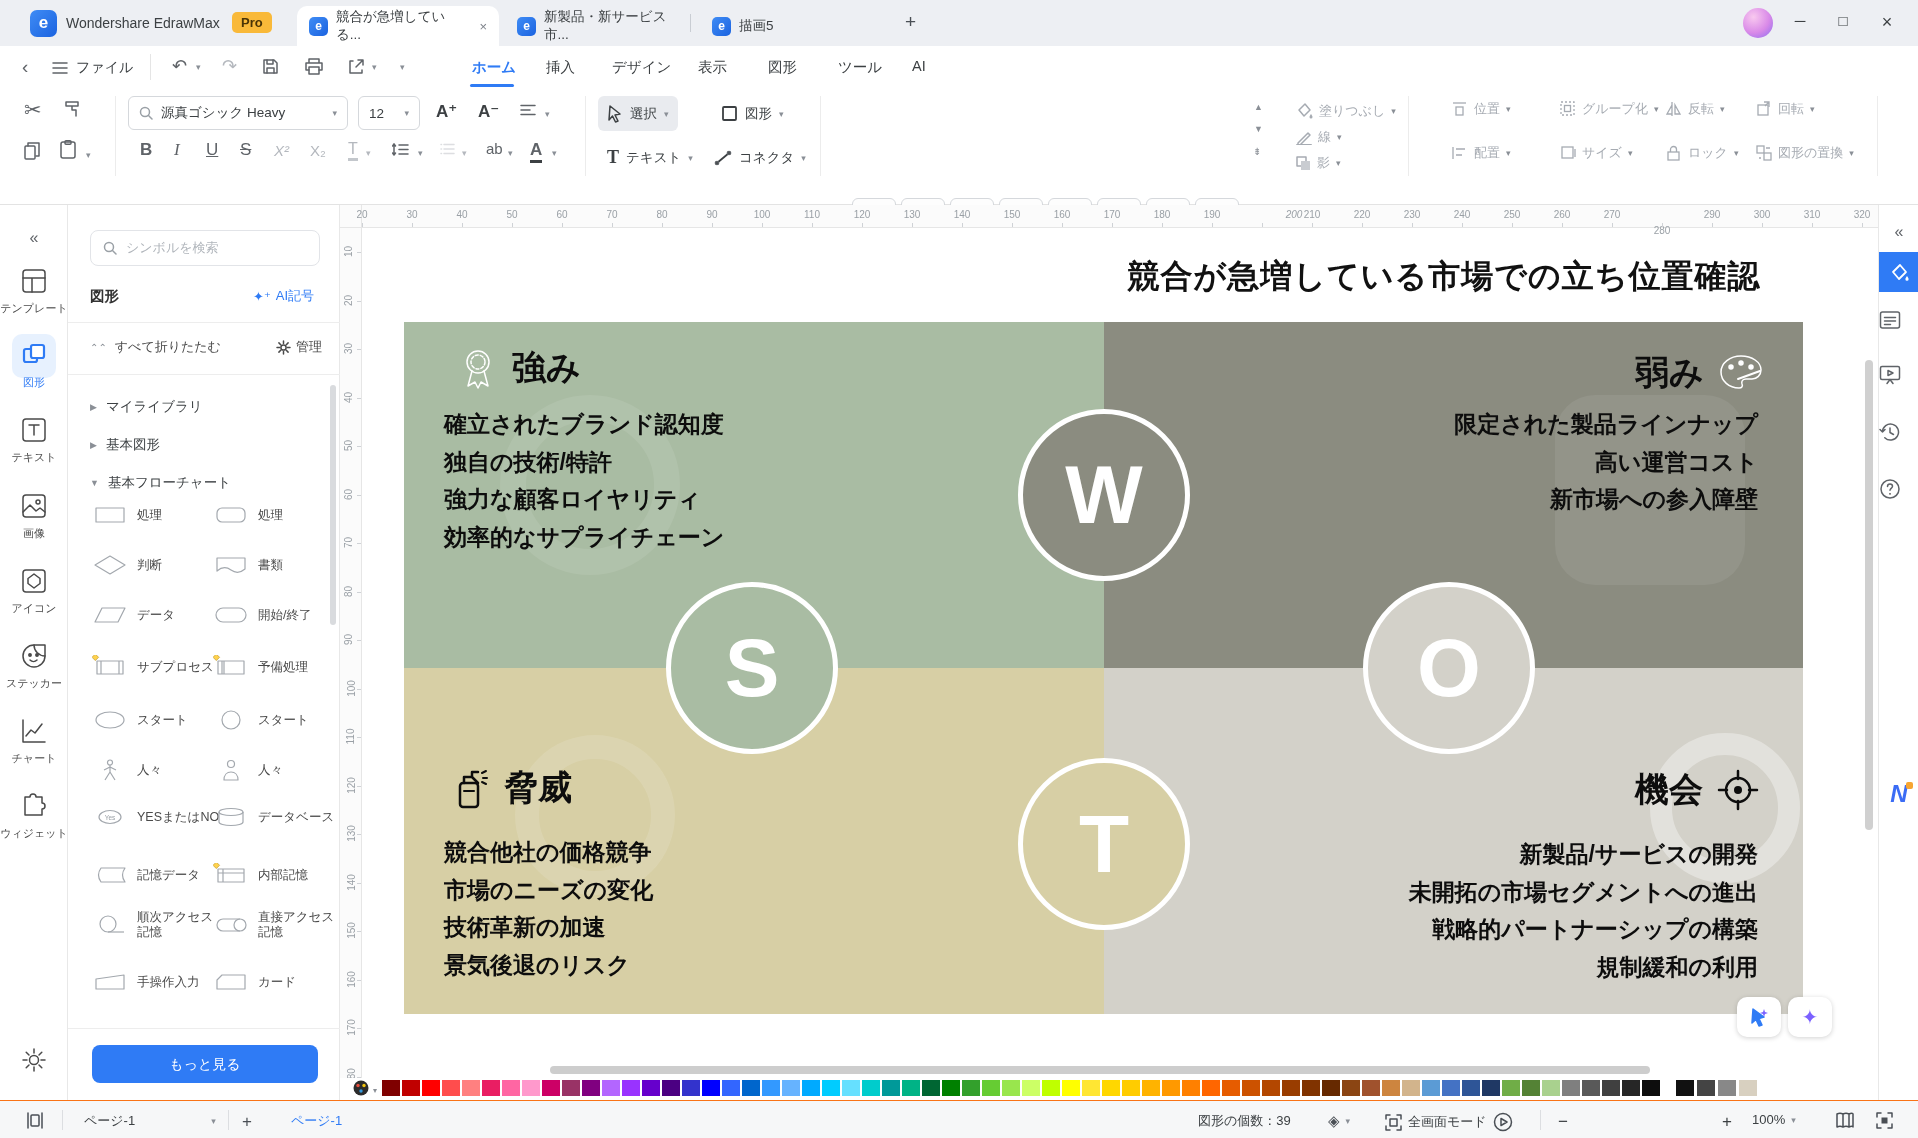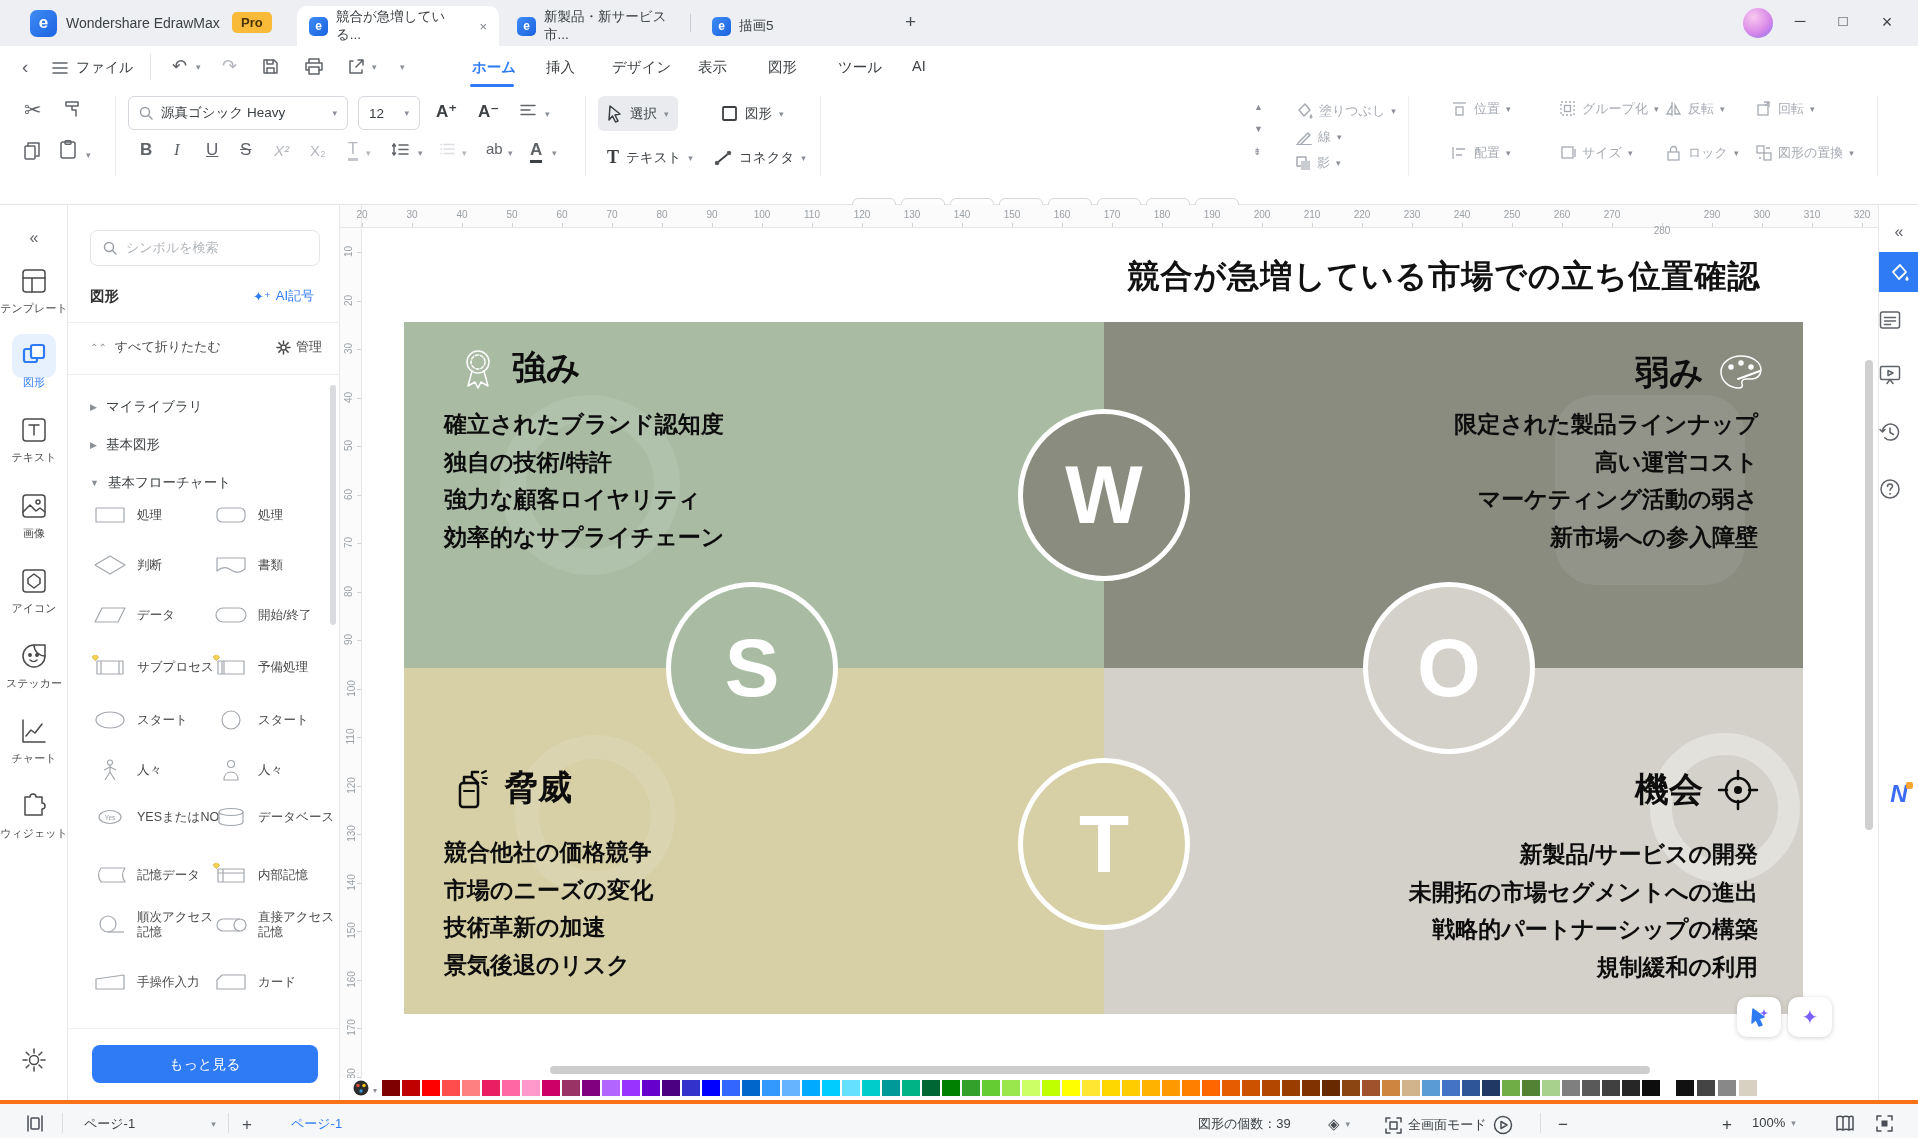--- a/index.html
+++ b/index.html
@@ -108,21 +108,21 @@
 
   
   #right-rail { position:absolute; left:1878px; top:205px; width:40px; height:895px; background:#fff; border-left:1px solid #e8e8e8; }
   .rr-item { position:absolute; left:0; width:40px; text-align:center; color:#4a4a4a; }
   .rr-active { position:absolute; left:0; width:40px; height:40px; background:#2f7bf5; display:flex; align-items:center; justify-content:center; }
   #n-logo { position:absolute; left:4px; top:575px; width:32px; text-align:center; font-size:24px; font-weight:900;
     font-style:italic; color:#3b6cf5; }
   #n-logo i { position:absolute; right:2px; top:2px; width:7px; height:7px; background:#f7a531; border-radius:2px; }
 
   
-  #statusbar { position:absolute; left:0; top:1100px; width:1918px; height:38px; background:#f6f7f8; border-top:4px solid #f97316; font-size:13px; color:#3c4043; }
+  #statusbar { position:absolute; left:0; top:1100px; width:1918px; height:38px; background:#f6f7f8; border-top:1px solid #f97316; font-size:13px; color:#3c4043; }
   .sb-item { position:absolute; top:11px; display:flex; align-items:center; gap:6px; }
   .sb-div { position:absolute; top:9px; width:1px; height:20px; background:#dcdee1; }
   svg { display:block; }
 </style>
 </head>
 <body>
 
 <div id="app">
 
   <div id="titlebar">
@@ -792,21 +792,21 @@
         <span class="tickh" style="left: 650px;">150</span>
         <span class="tickmark-h" style="left: 650px;"></span>
         <span class="tickh" style="left: 700px;">160</span>
         <span class="tickmark-h" style="left: 700px;"></span>
         <span class="tickh" style="left: 750px;">170</span>
         <span class="tickmark-h" style="left: 750px;"></span>
         <span class="tickh" style="left: 800px;">180</span>
         <span class="tickmark-h" style="left: 800px;"></span>
         <span class="tickh" style="left: 850px;">190</span>
         <span class="tickmark-h" style="left: 850px;"></span>
-        <span class="tickh" style="left: 900px;">200</span>
+        <span class="tickh" style="left: 932px; font-style: italic;">200</span>
         <span class="tickmark-h" style="left: 900px;"></span>
         <span class="tickh" style="left: 950px;">210</span>
         <span class="tickmark-h" style="left: 950px;"></span>
         <span class="tickh" style="left: 1000px;">220</span>
         <span class="tickmark-h" style="left: 1000px;"></span>
         <span class="tickh" style="left: 1050px;">230</span>
         <span class="tickmark-h" style="left: 1050px;"></span>
         <span class="tickh" style="left: 1100px;">240</span>
         <span class="tickmark-h" style="left: 1100px;"></span>
         <span class="tickh" style="left: 1150px;">250</span>
@@ -928,21 +928,20 @@
 
     <div class="swot-list" id="list-0" style="left:104px;top:201px;">
         <div>確立されたブランド認知度</div>
         <div>独自の技術/特許</div>
         <div>強力な顧客ロイヤリティ</div>
         <div>効率的なサプライチェーン</div>
       </div>
     <div class="swot-list right" id="list-1" style="left:818px;top:201px;">
         <div>限定された製品ラインナップ</div>
         <div>高い運営コスト</div>
-        <div>マーケティング活動の弱さ</div>
         <div>新市場への参入障壁</div>
       </div>
     <div class="swot-list" id="list-2" style="left:104px;top:629px;">
         <div>競合他社の価格競争</div>
         <div>市場のニーズの変化</div>
         <div>技術革新の加速</div>
         <div>景気後退のリスク</div>
       </div>
     <div class="swot-list right" id="list-3" style="left:818px;top:631px;">
         <div>新製品/サービスの開発</div>

